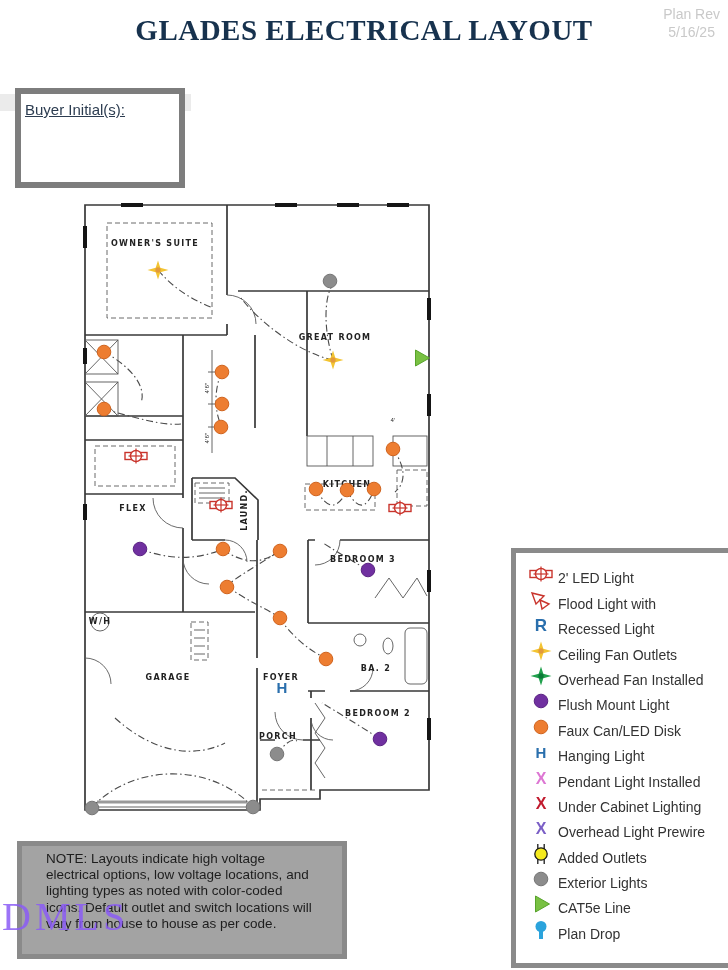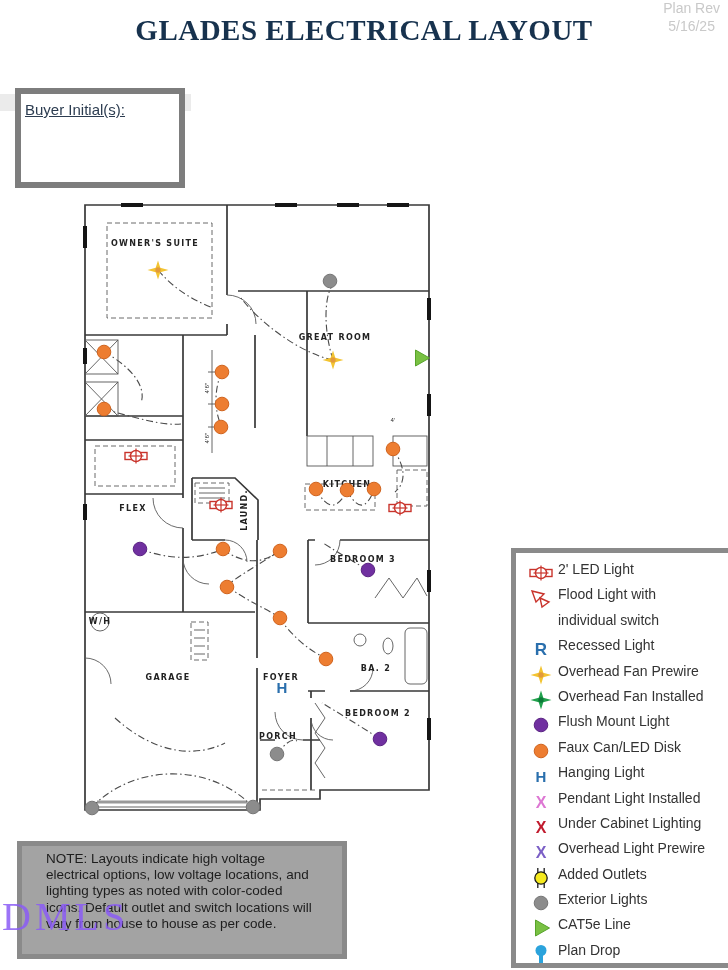--- a/index.html
+++ b/index.html
@@ -2,39 +2,39 @@
 <html><head>
 <meta charset="utf-8">
 <style>
   html,body{margin:0;padding:0;}
   body{width:728px;height:970px;position:relative;background:#ffffff;overflow:hidden;
        font-family:"Liberation Sans",sans-serif;}
   
   .title{position:absolute;top:14px;left:0;width:728px;text-align:center;
          font-family:"Liberation Serif",serif;font-weight:600;font-size:29px;
          color:#17324e;letter-spacing:.5px;}
-  .plan-rev{position:absolute;top:0;right:8px;text-align:center;color:#c9c9c9;
+  .plan-rev{position:absolute;top:6px;right:8px;text-align:center;color:#c9c9c9;
             font-size:14px;line-height:1.25;}
   
   .band{position:absolute;left:0;top:94px;width:191px;height:17px;background:#ebebeb;z-index:0;}
   
   .buyer-box{position:absolute;left:15px;top:88px;width:158px;height:88px;
              border:6px solid #7d7d7d;background:#fff;z-index:1;}
   .buyer-box span{display:inline-block;margin:7px 0 0 4px;font-size:15px;color:#2c3c50;
                   text-decoration:underline;}
   
   .note-box{position:absolute;left:17px;top:841px;width:272px;height:98px;
             border:5px solid #8a8a8a;background:#a3a3a3;z-index:2;padding:5px 24px;}
   .note-box p{margin:0;font-size:13.5px;line-height:1.2;color:#1d1d1d;position:relative;z-index:4;}
   .watermark{position:absolute;left:2px;top:893px;z-index:3;font-family:"Liberation Serif",serif;
              font-size:40px;color:#8b5cf6;opacity:.85;letter-spacing:4px;}
   
   .legend{position:absolute;left:511px;top:548px;width:200px;height:402px;
           border:5px solid #8a8a8a;background:#fff;padding:8px 0 0 12px;z-index:2;}
-  .legend-row{display:flex;align-items:flex-start;height:25.4px;}
+  .legend-row{display:flex;align-items:flex-end;height:25.4px;}
   .legend-row .ic{width:26px;height:24px;flex:0 0 26px;display:flex;align-items:center;justify-content:center;}
   .legend-row .lb{font-size:14px;color:#333;margin-left:4px;white-space:nowrap;}
   
   .plan{position:absolute;left:75px;top:198px;z-index:1;}
   .wall{fill:none;stroke:#383838;stroke-width:1.7;}
   .thin{fill:none;stroke:#555;stroke-width:.9;}
   .dash{fill:none;stroke:#5a5a5a;stroke-width:.9;stroke-dasharray:5 3;}
   .wire{fill:none;stroke:#4a4a4a;stroke-width:1.1;stroke-dasharray:7 3 1.5 3;}
   .win{stroke:#151515;stroke-width:4;}
   .door{fill:none;stroke:#5a5a5a;stroke-width:.9;}
@@ -275,40 +275,32 @@
         <div class="ic">
           <svg width="24" height="24" viewBox="-12 -12 24 24">
             <use href="#sym-flood"></use>
           </svg>
         </div>
         <span class="lb">Flood Light with</span>
       </div>
       <div class="legend-row">
         <div class="ic">
           <svg width="24" height="24" viewBox="-12 -12 24 24">
-            <use href="#sym-none"></use>
-          </svg>
-        </div>
-        <span class="lb">individual switch</span>
-      </div>
-      <div class="legend-row">
-        <div class="ic">
-          <svg width="24" height="24" viewBox="-12 -12 24 24">
             <use href="#sym-recessed"></use>
           </svg>
         </div>
         <span class="lb">Recessed Light</span>
       </div>
       <div class="legend-row">
         <div class="ic">
           <svg width="24" height="24" viewBox="-12 -12 24 24">
             <use href="#sym-fan-prewire"></use>
           </svg>
         </div>
-        <span class="lb">Overhead Fan Prewire</span>
+        <span class="lb">Ceiling Fan Outlets</span>
       </div>
       <div class="legend-row">
         <div class="ic">
           <svg width="24" height="24" viewBox="-12 -12 24 24">
             <use href="#sym-fan-installed"></use>
           </svg>
         </div>
         <span class="lb">Overhead Fan Installed</span>
       </div>
       <div class="legend-row">

